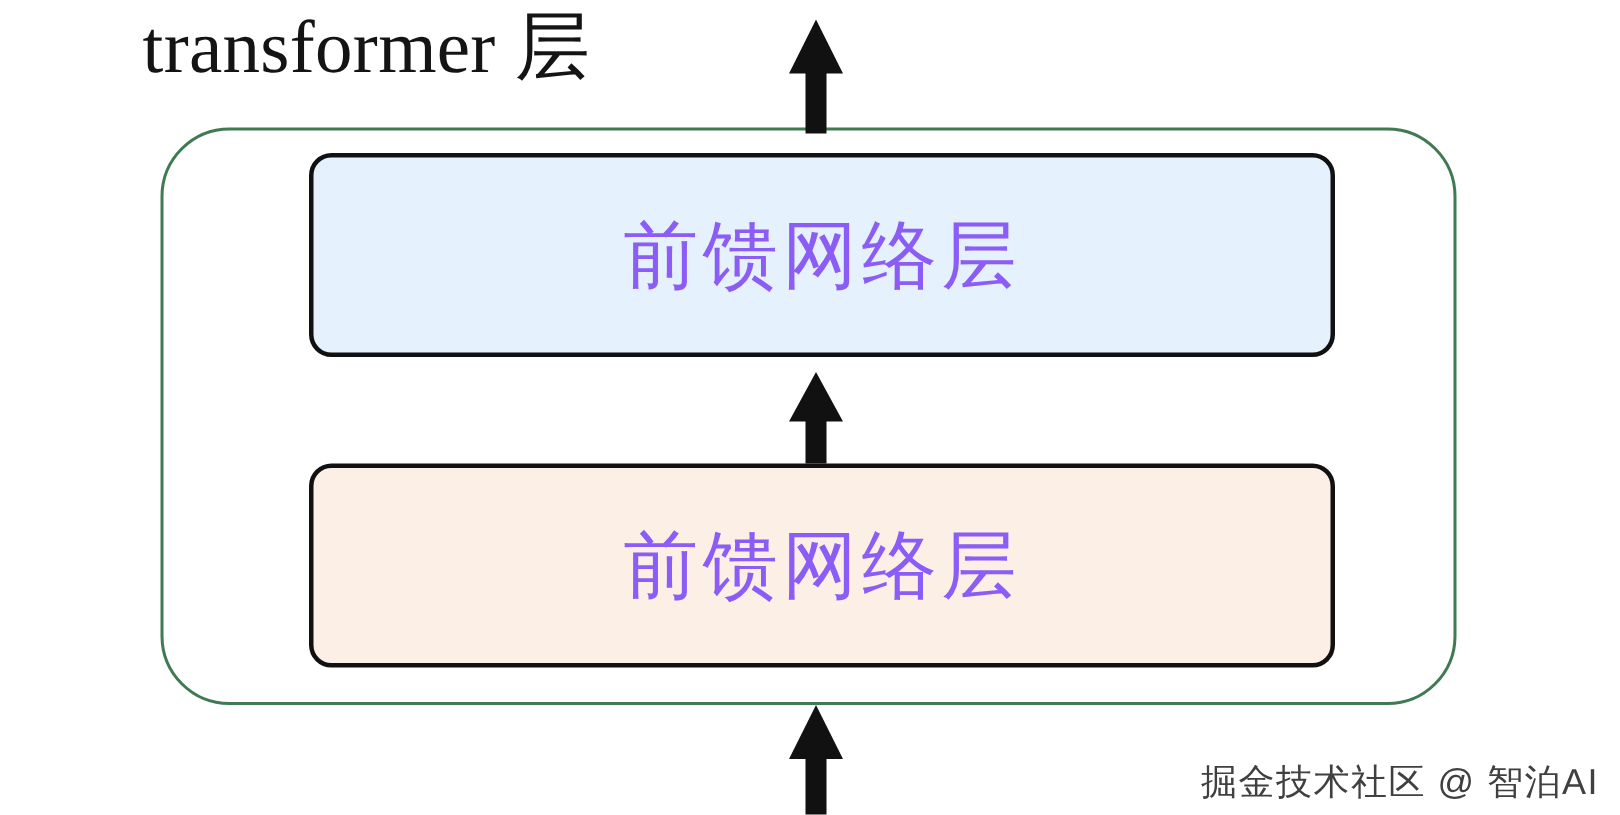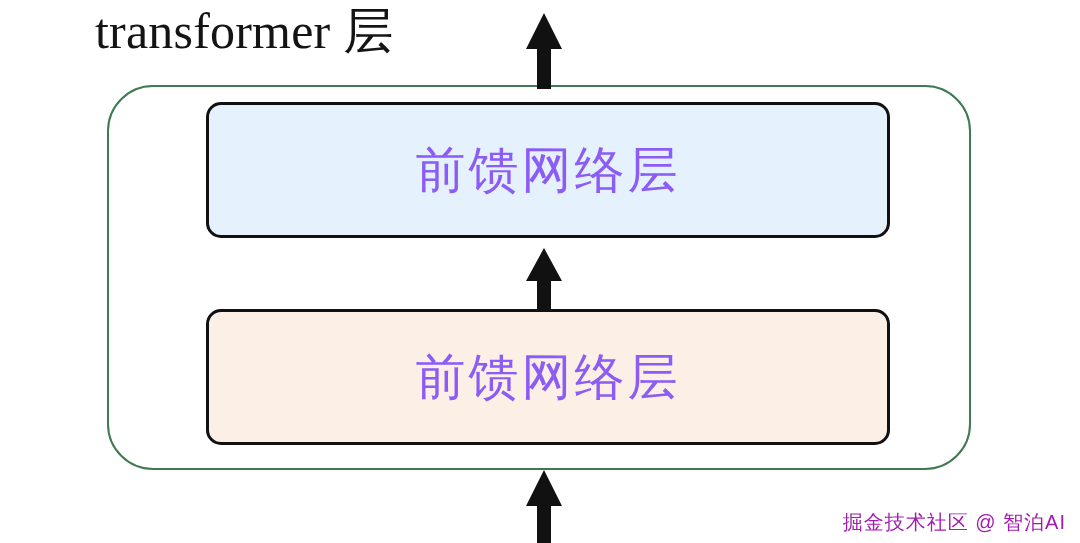--- a/index.html
+++ b/index.html
@@ -95,23 +95,23 @@
   #arrow-output { left: 509px; top: 11px; }
   #arrow-mid    { left: 509px; top: 247px; }
   #arrow-input  { left: 509px; top: 469px; }
 
   
   .watermark {
     position: absolute;
     right: 14px;
     bottom: 7px;
     font-family: "Liberation Sans", "DejaVu Sans", sans-serif;
-    font-size: 20px;
+    font-size: 24px;
     line-height: 28px;
-    color: #a21caf;
+    color: #404040;
     white-space: nowrap;
     letter-spacing: 1px;
     user-select: none;
   }
 </style>
 </head>
 <body>
 
 <div id="canvas">
 

